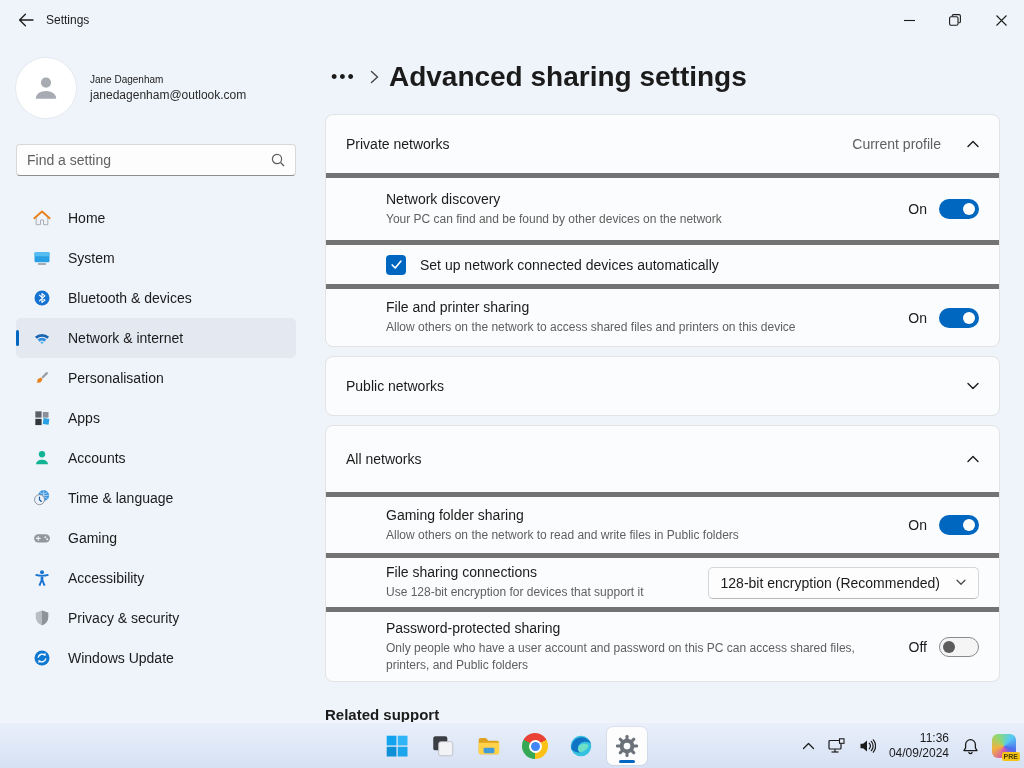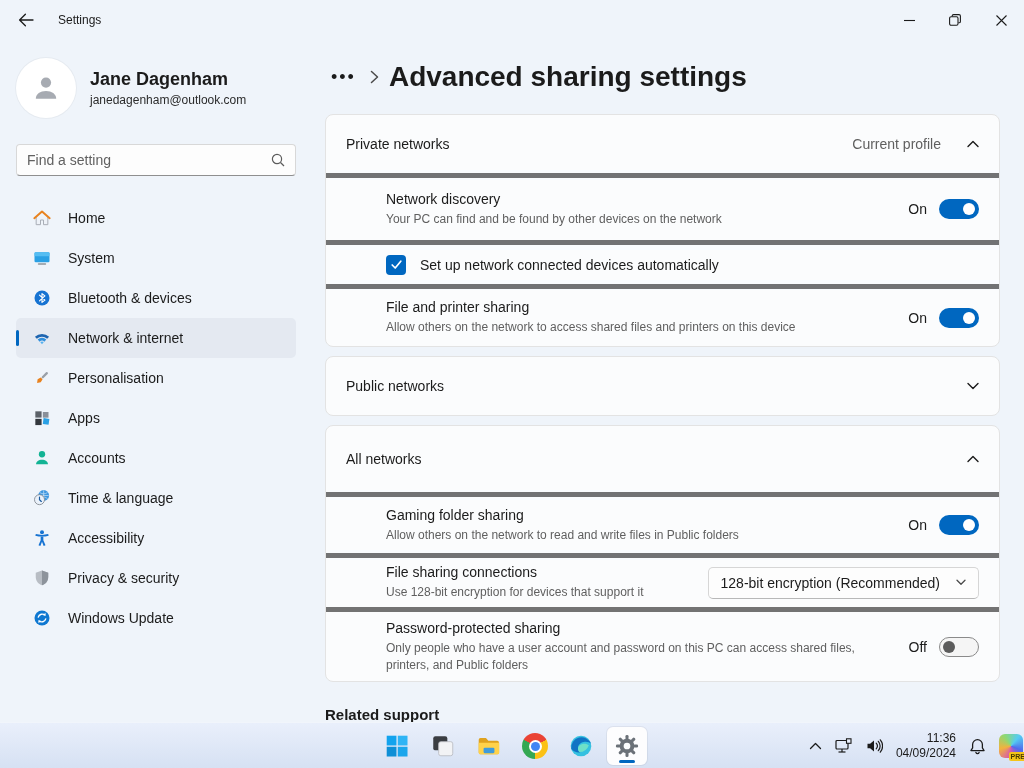--- a/index.html
+++ b/index.html
@@ -6,33 +6,33 @@
   html,body { width:1024px; height:768px; overflow:hidden; }
   body {
     font-family:"Liberation Sans","DejaVu Sans",sans-serif;
     background:#eff4fa; color:#1b1b1b; position:relative;
   }
   svg { display:block; }
 
   
   .titlebar { height:40px; display:flex; align-items:center; }
   .back-btn { width:40px; height:34px; margin-left:6px; display:flex; align-items:center; justify-content:center; border-radius:5px; cursor:pointer; }
-  .app-title { font-size:12px; margin-left:12px; }
+  .app-title { font-size:12px; margin-left:0; }
   .win-controls { margin-left:auto; display:flex; height:100%; }
   .win-btn { width:46px; height:40px; display:flex; align-items:center; justify-content:center; }
 
   
   .app { display:flex; height:682px; }
 
   
   .sidebar { width:320px; flex:none; padding:0 0 0 16px; }
   .profile { display:flex; align-items:center; margin-top:18px; }
   .avatar { width:60px; height:60px; border-radius:50%; background:#fff; display:flex; align-items:center; justify-content:center; box-shadow:0 0 0 1px rgba(0,0,0,0.04); }
   .profile-texts { margin-left:14px; }
-  .profile-name { font-size:18px; font-weight:700; }
+  .profile-name { font-size:10px; font-weight:400; }
   .profile-email { font-size:12px; margin-top:3px; color:#2b2b2b; }
 
   .searchbox { margin-top:26px; width:280px; height:32px; background:#fdfdfd; border:1px solid #d8d8d8; border-bottom:1px solid #8f8f8f; border-radius:4px; display:flex; align-items:center; padding:0 10px; }
   .searchbox input { border:none; outline:none; background:transparent; flex:1; font-size:14px; font-family:inherit; color:#701a75; }
   .searchbox input::placeholder { color:#616161; }
 
   .nav { margin-top:22px; }
   .nav-item { position:relative; width:280px; height:40px; display:flex; align-items:center; border-radius:5px; cursor:pointer; }
   .nav-item.selected { background:#e4e9f1; }
   .nav-pill { position:absolute; left:0; top:12px; width:3px; height:16px; border-radius:2px; background:#0067c0; }
@@ -84,21 +84,21 @@
   .related { margin-top:24px; margin-left:0; font-size:15px; font-weight:700; }
 
   
   .taskbar { position:absolute; left:0; bottom:0; width:1024px; height:46px;
     background:linear-gradient(180deg,#e9effb 0%,#d6e1f3 100%);
     border-top:1px solid rgba(255,255,255,0.65); }
   .tb-center { position:absolute; left:50%; top:4px; transform:translateX(-50%); display:flex; gap:6px; }
   .tb-slot { width:40px; height:38px; border-radius:6px; display:flex; align-items:center; justify-content:center; position:relative; cursor:pointer; }
   .tb-slot.active { background:#fdfdfe; box-shadow:0 0 0 1px rgba(0,0,0,0.05); }
   .tb-slot.active .indicator { position:absolute; bottom:2px; left:50%; transform:translateX(-50%); width:16px; height:3px; border-radius:2px; background:#0067c0; }
-  .tb-right { position:absolute; right:1px; top:0; height:46px; display:flex; align-items:center; gap:13px; }
+  .tb-right { position:absolute; right:8px; top:0; height:46px; display:flex; align-items:center; gap:13px; }
   .tray-btn { display:flex; align-items:center; justify-content:center; cursor:pointer; }
   .clock { text-align:right; font-size:12px; line-height:15px; cursor:pointer; }
   .copilot { position:relative; width:24px; height:24px; border-radius:6px;
     background:conic-gradient(from 40deg,#55ccf2,#4f6bed,#d557b0,#f2b23e,#8ed973,#55ccf2); cursor:pointer; }
   .copilot .pre { position:absolute; right:-4px; bottom:-3px; background:#f4c418; color:#4a3b00; font-size:7px; font-weight:700; padding:1px 2px; border-radius:2px; line-height:1; }
 </style>
 </head>
 <body>
 
 <div class="titlebar">
@@ -236,20 +236,31 @@
           <svg width="20" height="20" viewBox="0 0 24 24">
             <circle cx="14" cy="9" r="6.5" fill="#3f97e0"></circle>
             <path d="M8 9h12M14 2.8v12.4M9.5 5.5c3 2 6 2 9 0M9.5 12.5c3-2 6-2 9 0" stroke="#cfe6f8" stroke-width="0.8" fill="none"></path>
             <circle cx="9" cy="14" r="6" fill="#eaf1fa" stroke="#7e848c" stroke-width="1"></circle>
             <path d="M9 10.8V14l2.2 2.2" stroke="#1b5a9e" stroke-width="1.4" fill="none" stroke-linecap="round"></path>
           </svg>
         </span>
         <span class="nav-label">Time &amp; language</span>
       </div>
 
+      <div class="nav-item">
+        <span class="nav-icon">
+          <svg width="20" height="20" viewBox="0 0 24 24">
+            <rect x="2.5" y="7.5" width="19" height="10" rx="5" fill="#90969e"></rect>
+            <path d="M7.5 10.2v4.6M5.2 12.5h4.6" stroke="#eef1f5" stroke-width="1.4" stroke-linecap="round"></path>
+            <circle cx="16" cy="11" r="1.2" fill="#eef1f5"></circle>
+            <circle cx="18.3" cy="13.6" r="1.2" fill="#eef1f5"></circle>
+          </svg>
+        </span>
+        <span class="nav-label">Gaming</span>
+      </div>
 
       <div class="nav-item">
         <span class="nav-icon">
           <svg width="20" height="20" viewBox="0 0 24 24">
             <circle cx="12" cy="5" r="2.4" fill="#1673d2"></circle>
             <path d="M4 9.2c5.3 1.4 10.7 1.4 16 0l-.6-1.9c-5 1.3-9.8 1.3-14.8 0zM10.4 10.5h3.2v4.2l2.6 6-2.2.9-2-5.1-2 5.1-2.2-.9 2.6-6z" fill="#1673d2"></path>
           </svg>
         </span>
         <span class="nav-label">Accessibility</span>
       </div>

